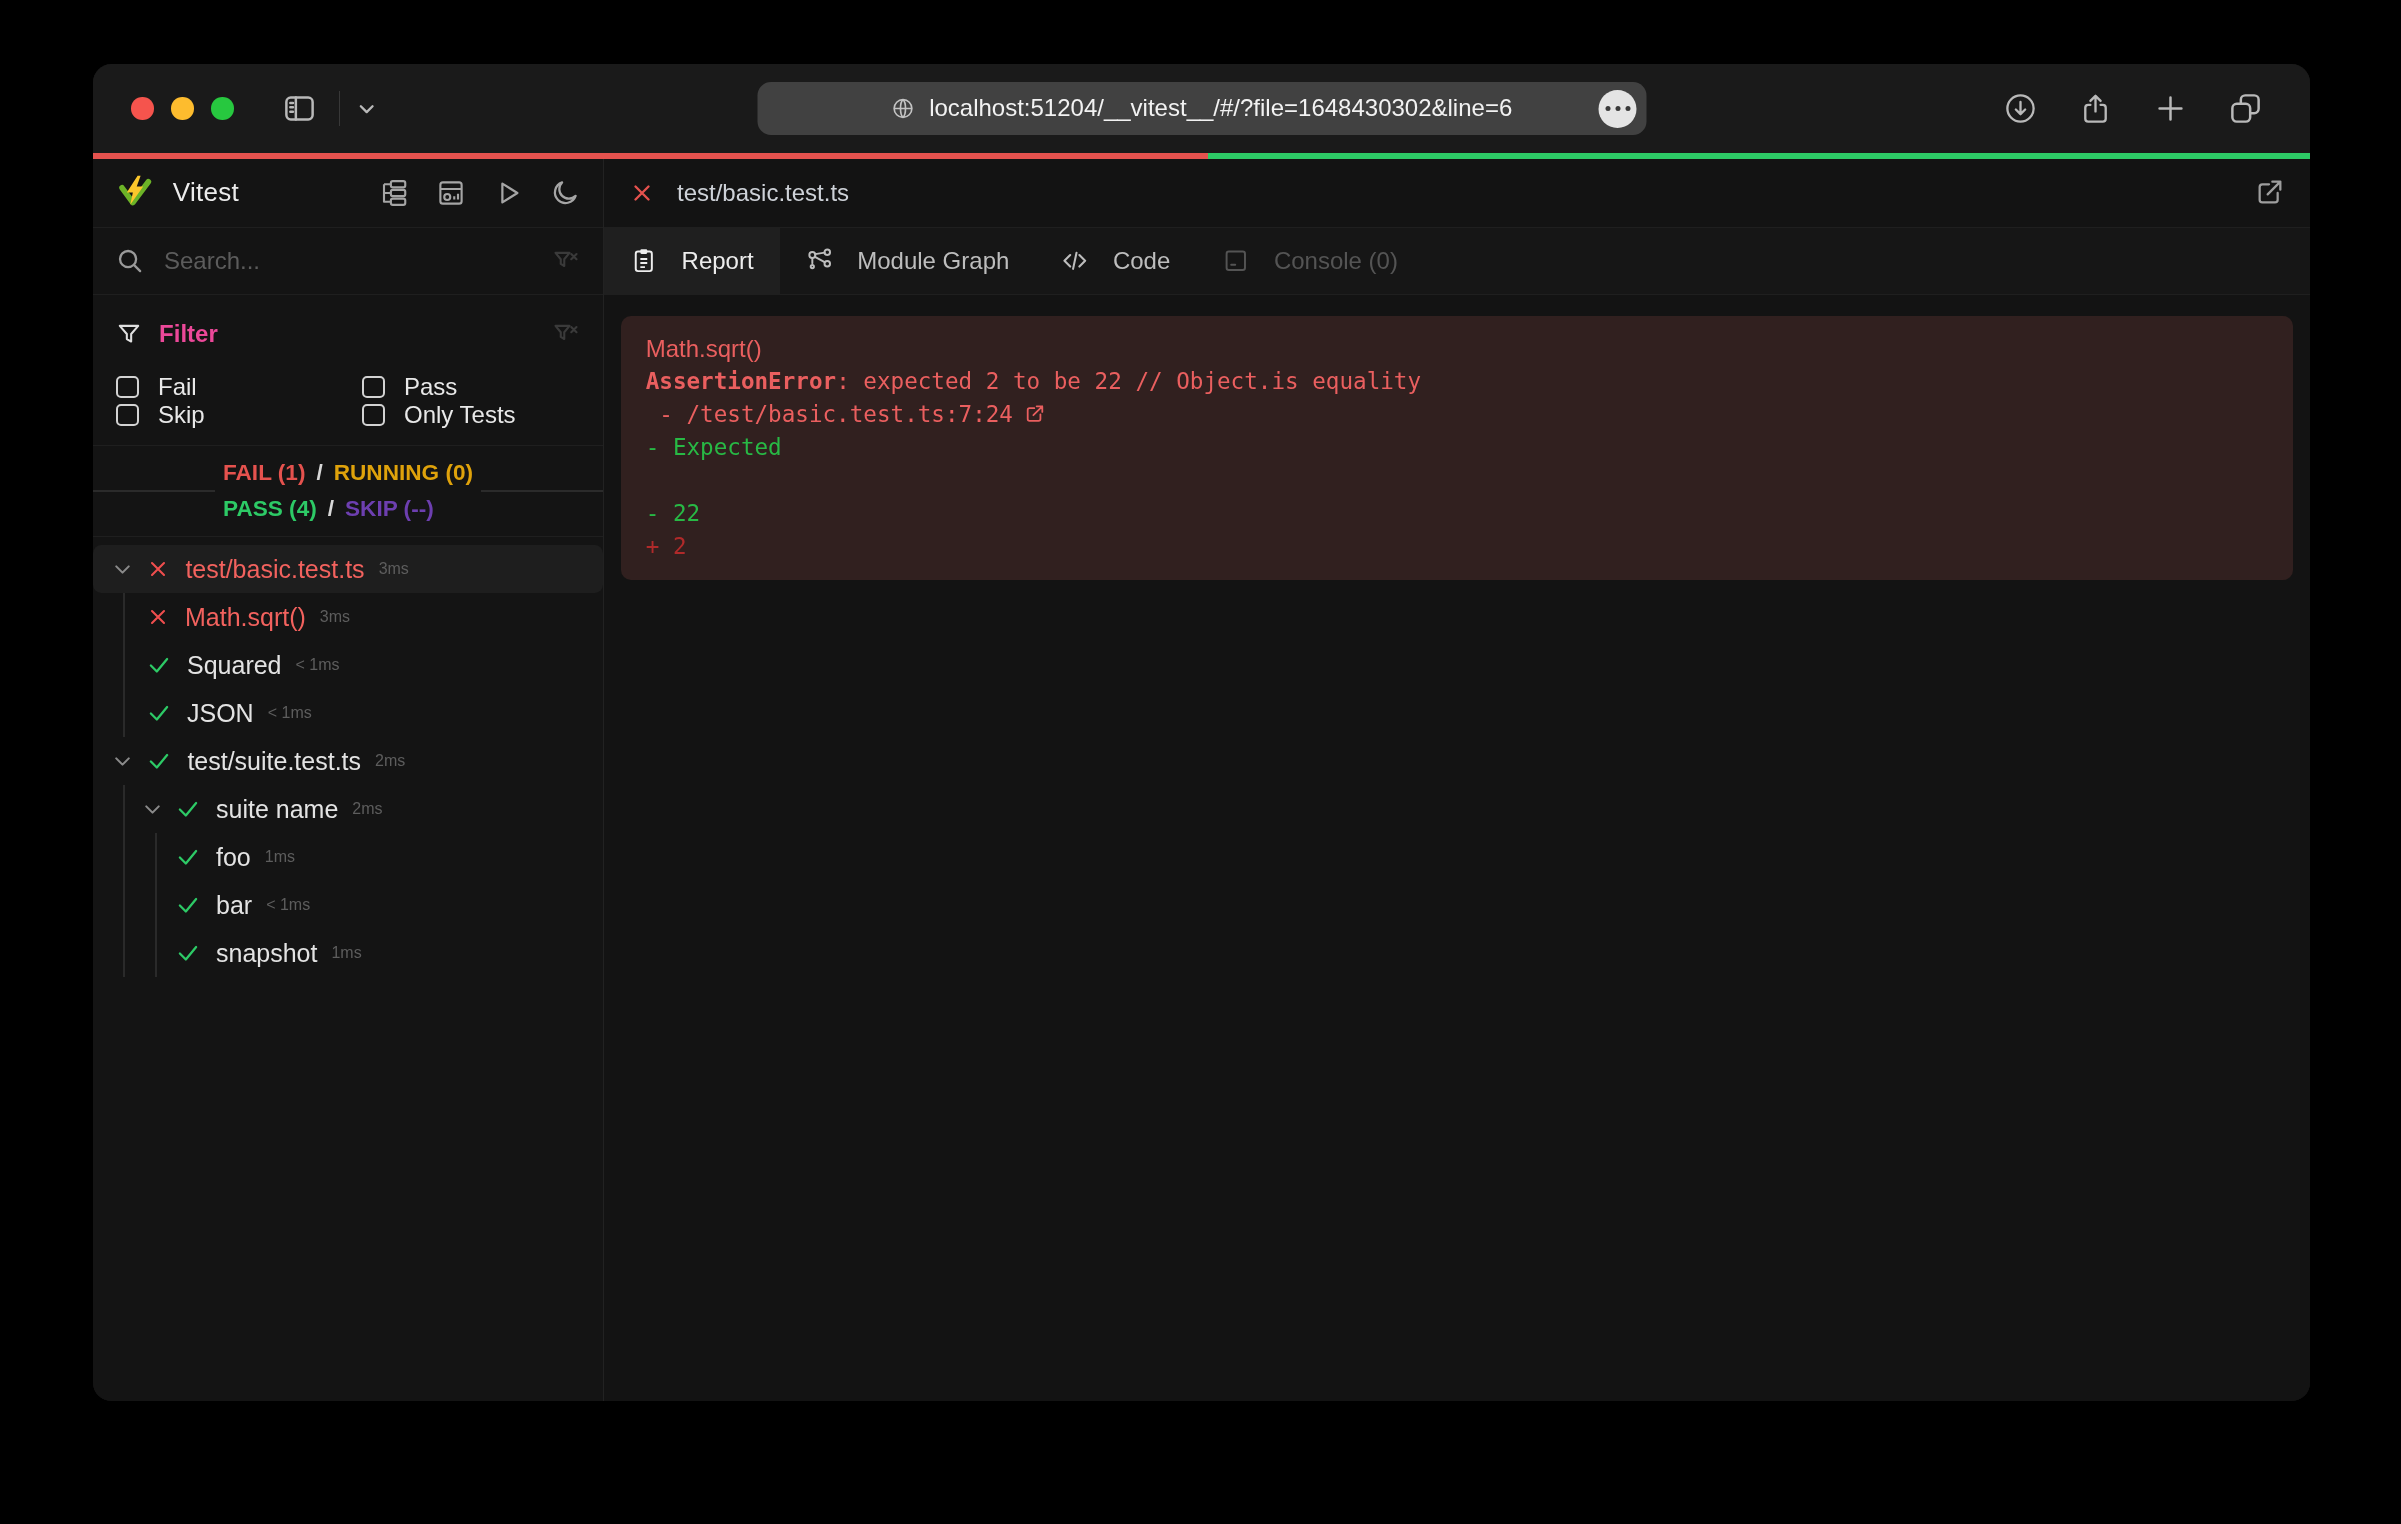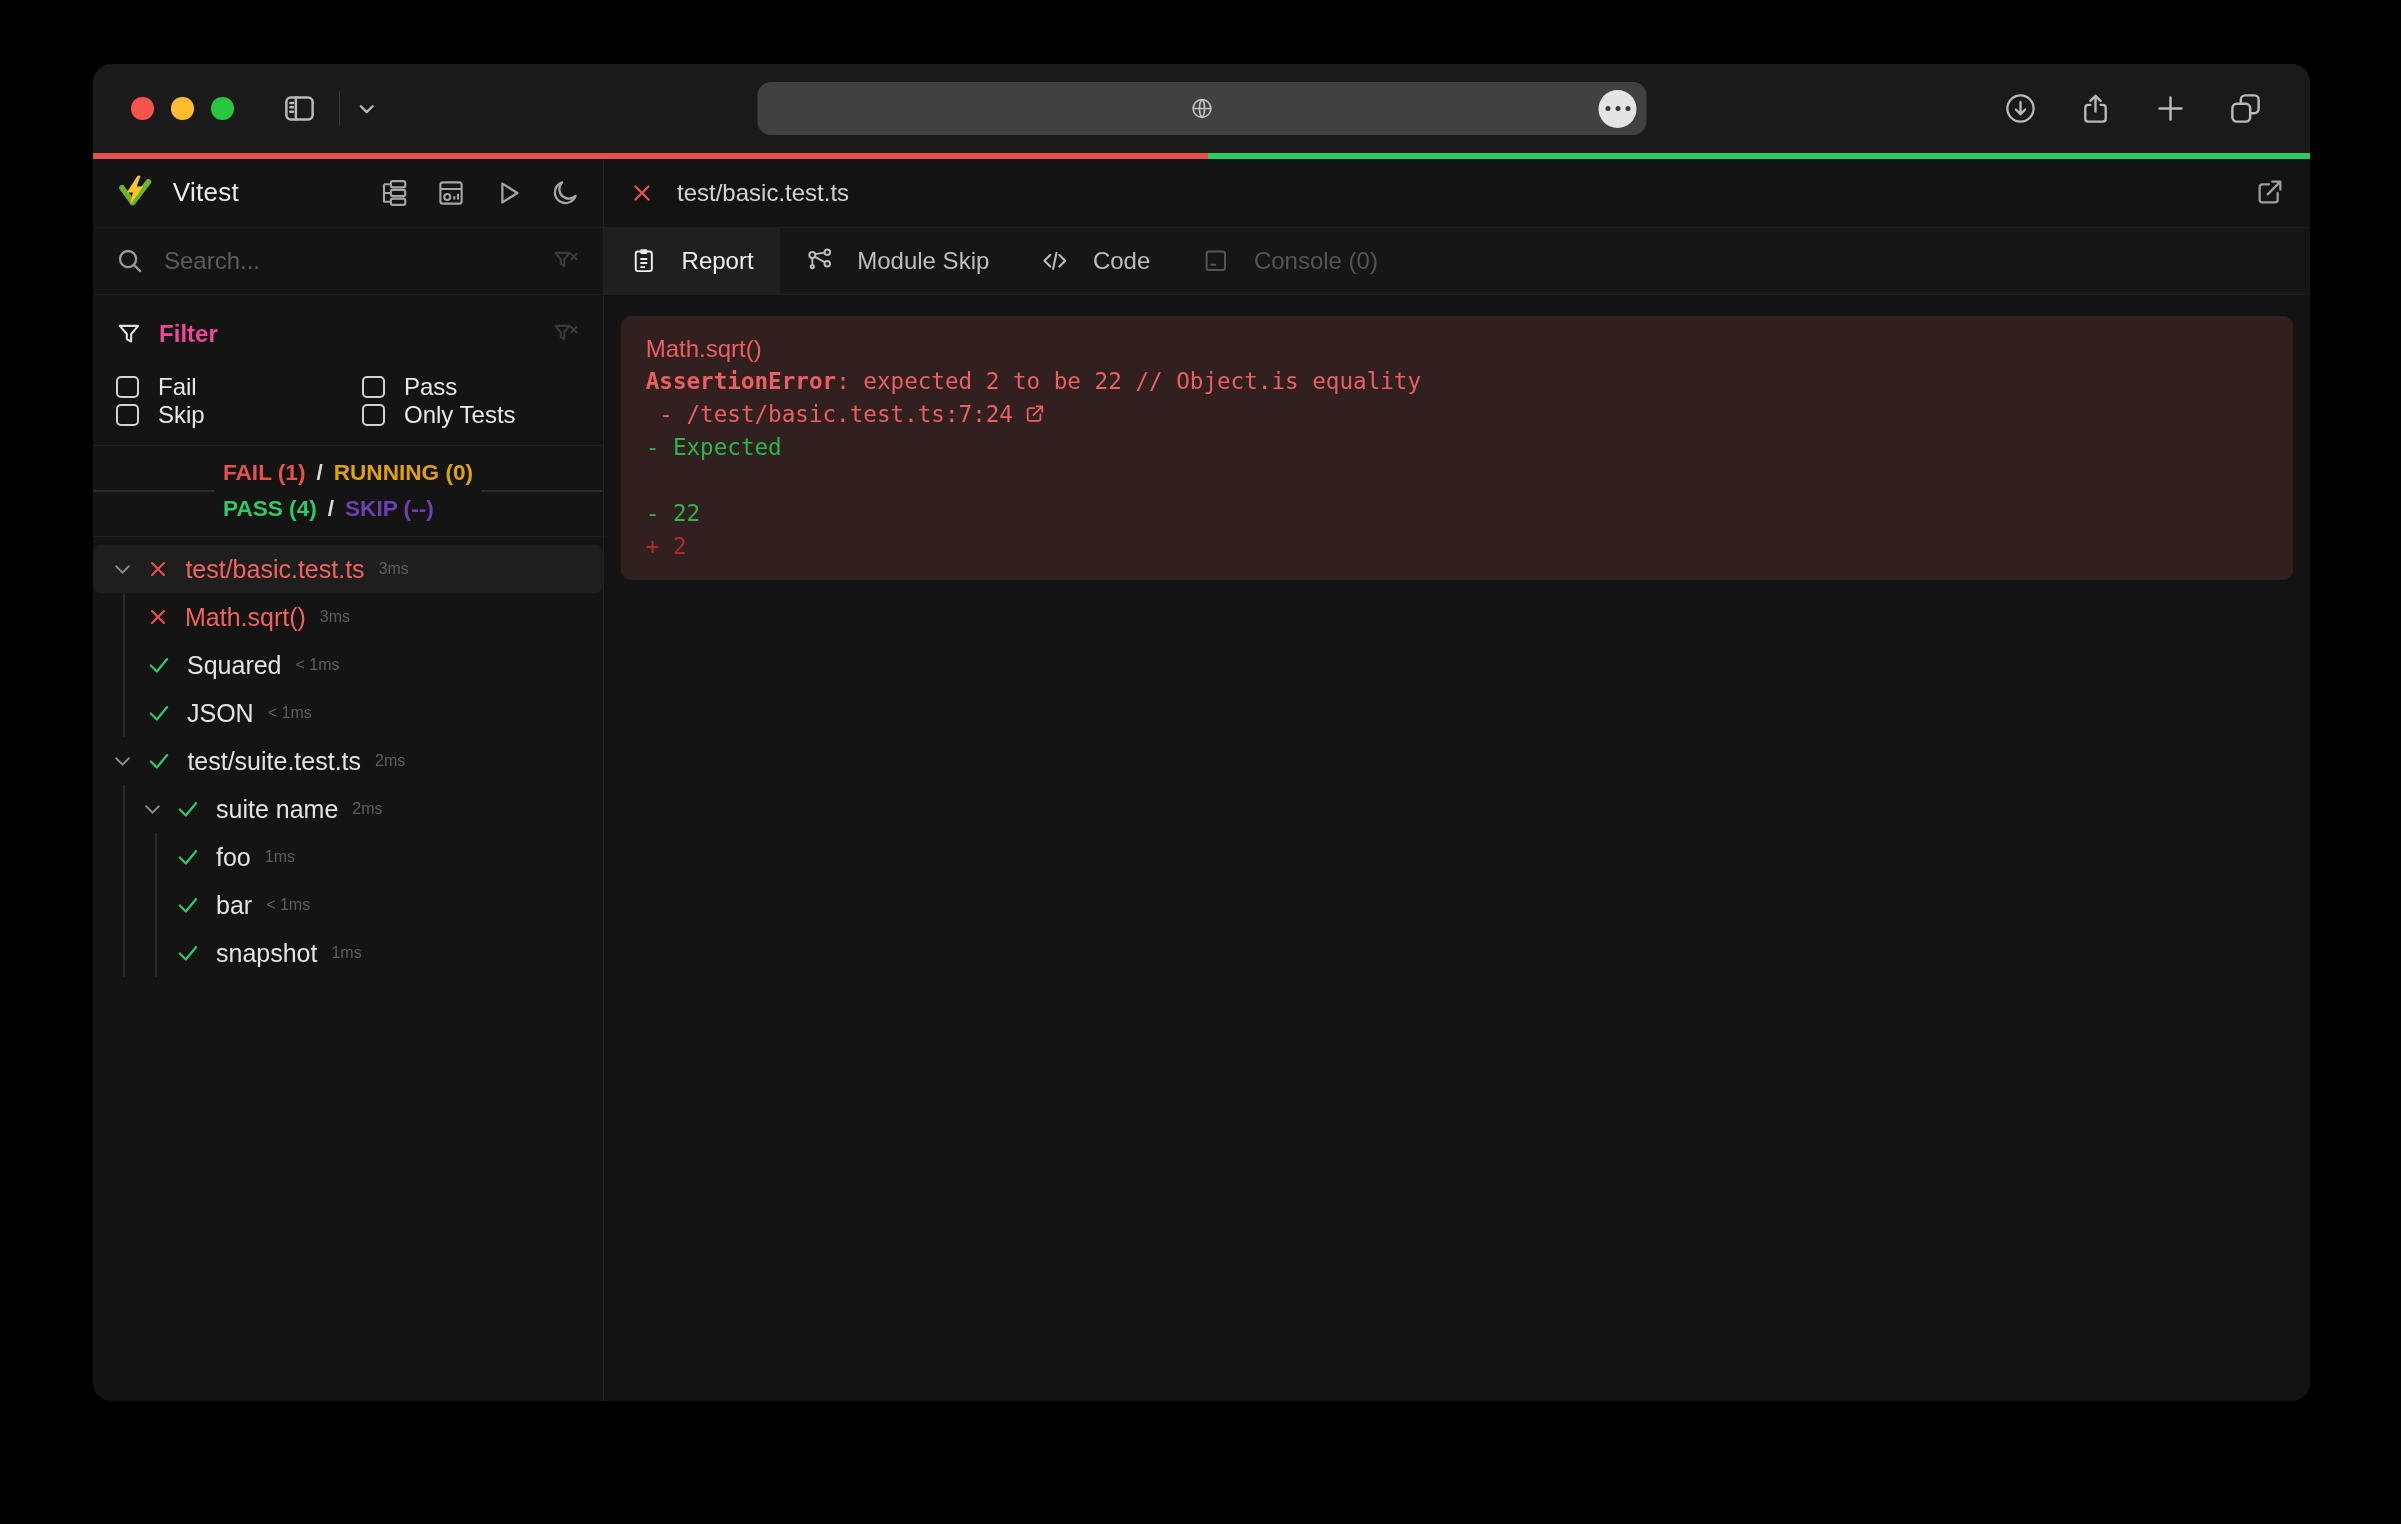--- a/index.html
+++ b/index.html
@@ -130,20 +130,21 @@
       </svg>
     </span>
 
     <div class="urlbar">
       <span class="globe">
         <svg width="25" height="25" viewBox="0 0 24 24" fill="none" stroke="currentColor" stroke-width="1.6">
           <circle cx="12" cy="12" r="8.5"></circle>
             <path d="M3.5 12h17M12 3.5c3.2 2.6 3.2 14.4 0 17M12 3.5c-3.2 2.6-3.2 14.4 0 17"></path>
         </svg>
       </span>
+      <span>localhost:51204/__vitest__/#/?file=1648430302&amp;line=6</span>
       <button class="ellipsis-btn">
         <span class="dot"></span>
           <span class="dot"></span>
           <span class="dot"></span>
       </button>
     </div>
 
     <div class="tb-right">
       <span class="tb-icon">
         <svg width="35" height="35" viewBox="0 0 24 24" fill="none" stroke="currentColor" stroke-width="1.6" stroke-linecap="round" stroke-linejoin="round">
@@ -425,21 +426,21 @@
         <div class="tab">
           <span class="tab-ic">
             <svg width="27.6" height="27.6" viewBox="0 0 24 24" fill="none" stroke="currentColor" stroke-width="1.7" stroke-linecap="round">
               <circle cx="5.5" cy="7" r="2.6"></circle>
                 <circle cx="18.5" cy="4.5" r="2.4"></circle>
                 <circle cx="18.5" cy="14.5" r="2.4"></circle>
               <path d="M8 6.2l8.2-1.3M7.8 8.5l8.4 4.6M5.5 9.6v4.6"></path>
                 <circle cx="5.5" cy="17" r="1.4"></circle>
             </svg>
           </span>
-          <span>Module Skip</span>
+          <span>Module Graph</span>
         </div>
         <div class="tab">
           <span class="tab-ic">
             <svg width="27.6" height="27.6" viewBox="0 0 24 24" fill="none" stroke="currentColor" stroke-width="1.8" stroke-linecap="round" stroke-linejoin="round">
               <path d="M8 7l-5 5 5 5M16 7l5 5-5 5M13.5 5l-3 14"></path>
             </svg>
           </span>
           <span>Code</span>
         </div>
         <div class="tab disabled">

